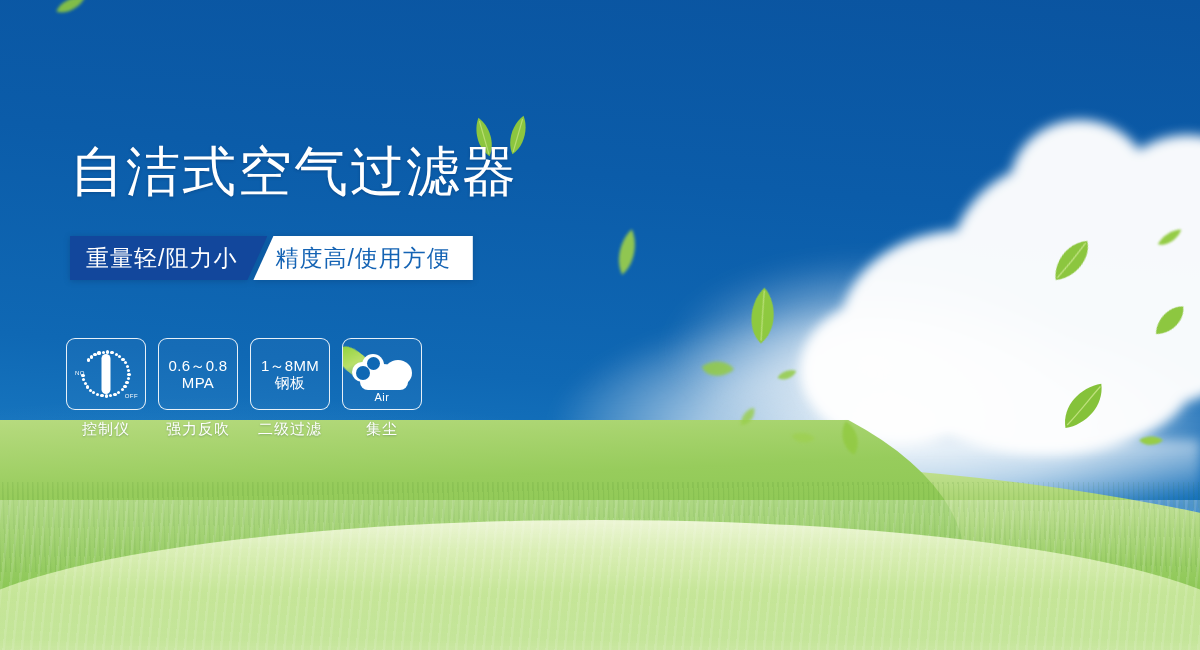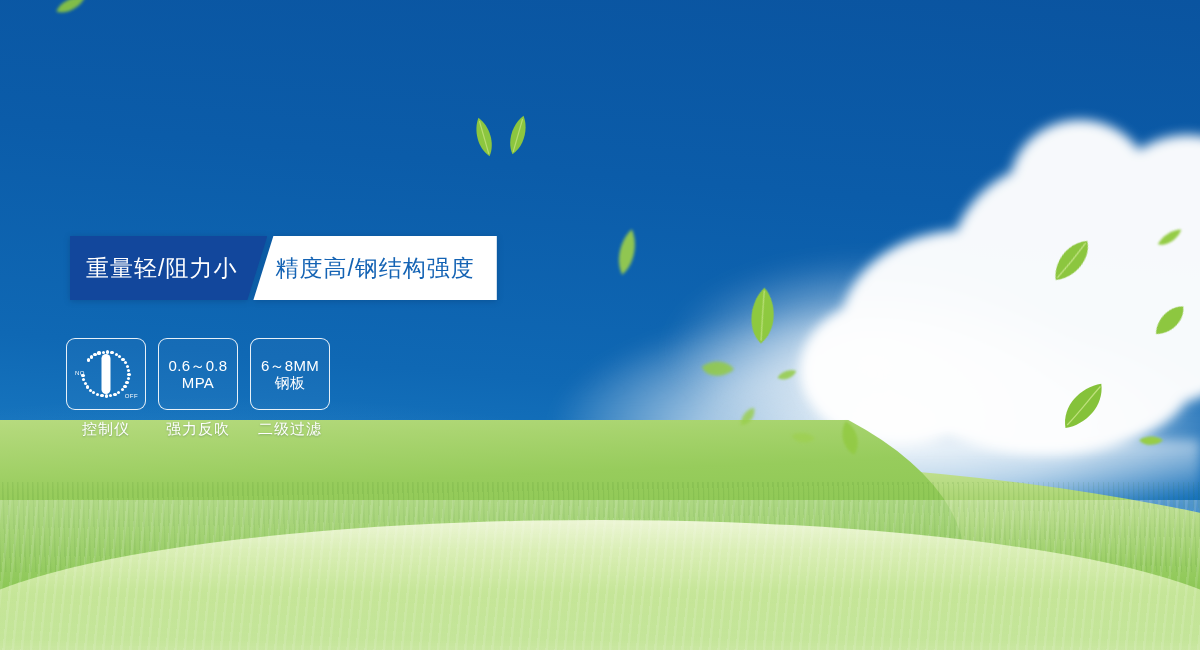--- a/index.html
+++ b/index.html
@@ -126,21 +126,21 @@
     font-size:54px; line-height:1;
     letter-spacing:2px;
     font-weight:400;
     text-shadow:0 1px 3px rgba(0,30,70,.28);
     white-space:nowrap;
   }
 
   
   .tagline{
     position:absolute; left:70px; top:236px;
-    height:64px; display:flex; align-items:stretch;
+    height:44px; display:flex; align-items:stretch;
     filter:drop-shadow(0 1px 3px rgba(0,25,60,.22));
   }
   .tag-left{
     background:#12479c;
     color:#ffffff;
     display:flex; align-items:center;
     padding:0 18px 0 16px;
     font-size:23px; letter-spacing:1px;
     position:relative; z-index:2;
     padding-right:30px;
@@ -360,24 +360,25 @@
   </div>
   <div class="leaf" style="left:508px; top:113px; width:20px; height:44px; transform:rotate(16deg);">
     <svg viewBox="0 0 24 50">
         <path d="M12 1 C22 14 23 36 12 49 C1 36 2 14 12 1 Z" fill="#8cc63f"></path>
         <path d="M12 5 L12 46" stroke="#b9dd72" stroke-width="1.4"></path>
       </svg>
   </div>
 
   <div class="content">
 
+    <div class="headline">自洁式空气过滤器</div>
 
     <div class="tagline">
       <div class="tag-left">重量轻/阻力小</div>
-      <div class="tag-right">精度高/钢结构强度</div>
+      <div class="tag-right">精度高/使用方便</div>
     </div>
 
     <div class="features">
 
       <div class="feature">
         <div class="feat-box">
           <div class="gauge">
             <div class="needle"></div>
             <div class="lab no">NO</div>
             <div class="lab off">OFF</div>
@@ -423,23 +424,39 @@
             <span class="l2">MPA</span>
           </div>
         </div>
         <div class="feat-label">强力反吹</div>
       </div>
 
 
       <div class="feature">
         <div class="feat-box">
           <div class="feat-text">
-            <span>6～8MM</span>
+            <span>1～8MM</span>
             <span class="l2">钢板</span>
           </div>
         </div>
         <div class="feat-label">二级过滤</div>
       </div>
 
+      <div class="feature">
+        <div class="feat-box">
+          <div class="airicon">
+            <div class="ray"></div>
+            <div class="puff" style="left:2px;  top:14px; width:20px; height:20px;"></div>
+            <div class="puff" style="left:12px; top:6px;  width:22px; height:22px;"></div>
+            <div class="puff" style="left:16px; top:16px; width:34px; height:24px;"></div>
+            <div class="puff" style="left:34px; top:12px; width:28px; height:26px;"></div>
+            <div class="puff" style="left:10px; top:26px; width:48px; height:16px; border-radius:10px;"></div>
+            <div class="puff" style="left:6px;  top:18px; width:14px; height:14px; background:#0f68b4;"></div>
+            <div class="puff" style="left:17px; top:9px;  width:13px; height:13px; background:#0f68b4;"></div>
+            <div class="airtext">Air</div>
+          </div>
+        </div>
+        <div class="feat-label">集尘</div>
+      </div>
 
     </div>
   </div>
 </div>
 
 </body></html>

